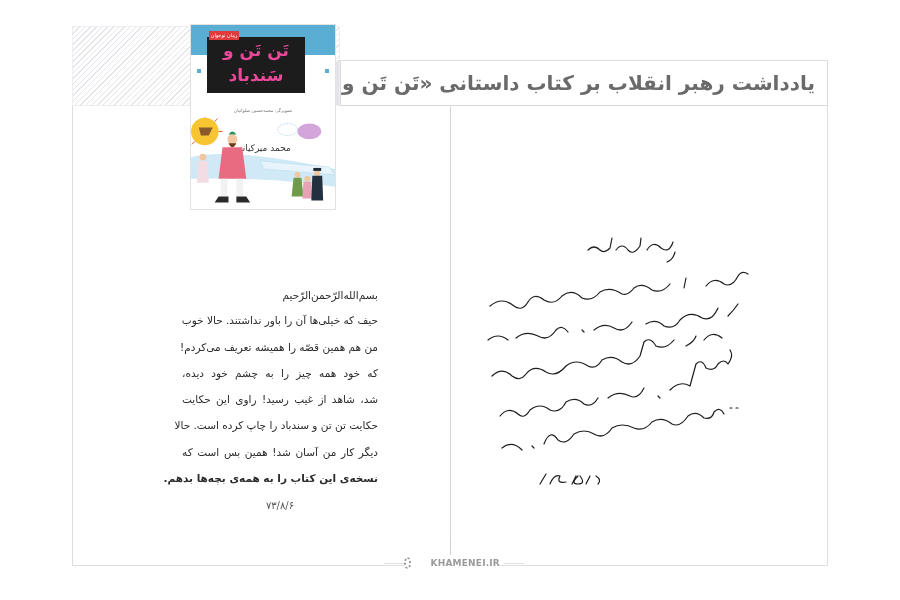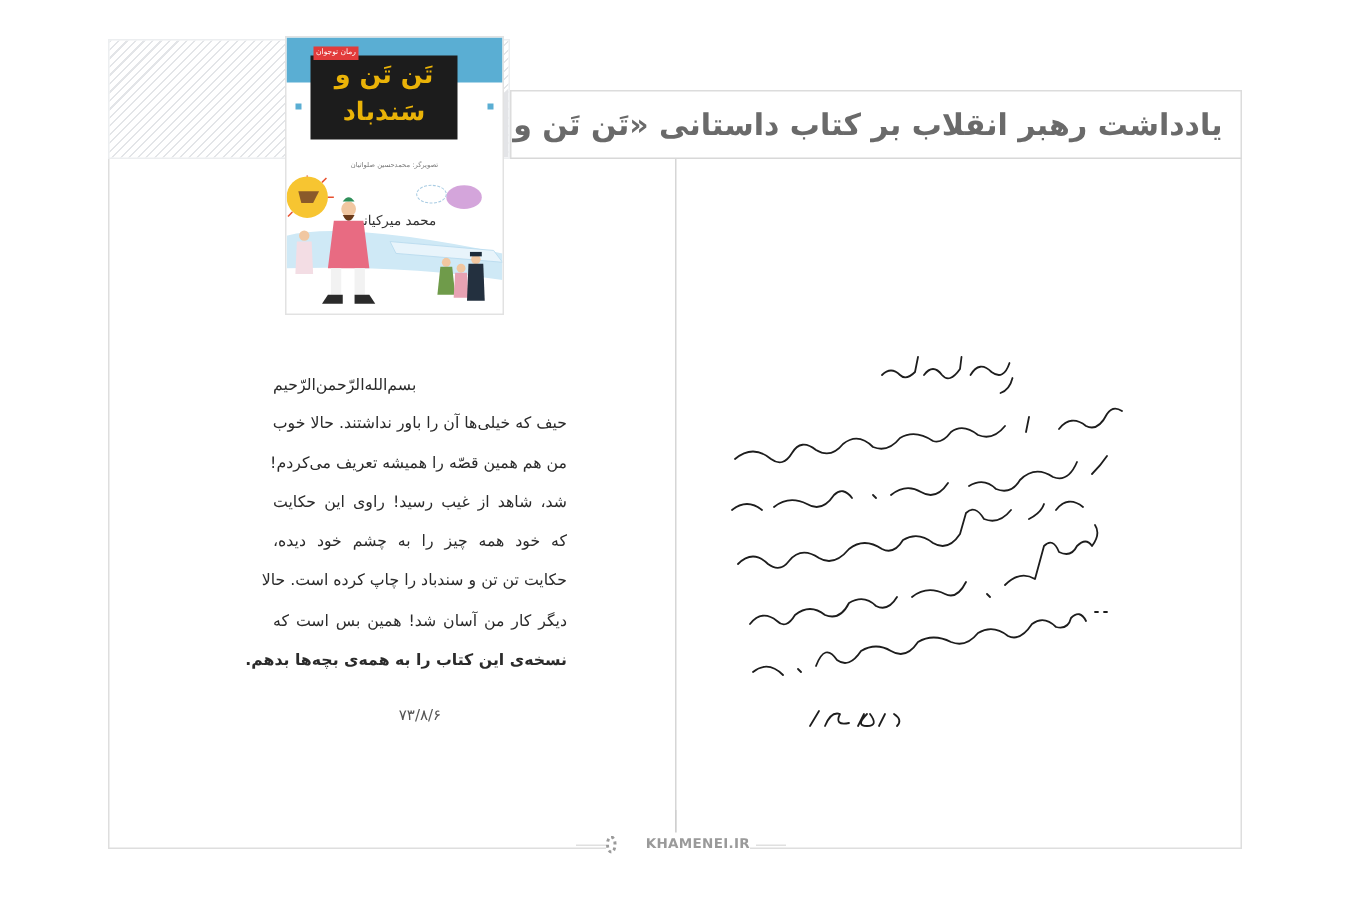--- a/index.html
+++ b/index.html
@@ -45,36 +45,36 @@
     position:absolute; left:190px; top:24px; width:146px; height:186px;
     background:#ffffff; border:1px solid #e2e2e2; box-sizing:border-box; overflow:hidden;
   }
   .book .top-band { position:absolute; left:0; top:0; width:100%; height:30px; background:#5aaed3; }
   .book .badge {
     position:absolute; left:18px; top:6px; width:30px; height:9px; background:#e23b3b;
     color:#fff; font-size:5px; text-align:center; line-height:9px; direction:rtl;
   }
   .book .title-box {
     position:absolute; left:16px; top:12px; width:98px; height:56px; background:#1c1c1c;
-    color:#eab308; direction:rtl; text-align:center; font-size:17px; line-height:25px; font-weight:bold;
+    color:#ec4899; direction:rtl; text-align:center; font-size:17px; line-height:25px; font-weight:bold;
     white-space:pre-line; padding-top:1px; box-sizing:border-box;
   }
   .book .dot { position:absolute; width:4px; height:4px; background:#5aaed3; }
   .book .author { position:absolute; left:0; width:100%; top:72px; text-align:center; direction:rtl; font-size:9px; color:#333;margin-top:46px; }
   .book .illustrator { position:absolute; left:0; width:100%; top:83px; text-align:center; direction:rtl; font-size:4.5px; color:#777; }
   .book .art { position:absolute; left:0; top:92px; width:100%; height:94px; }
 
   .typed {
     position:absolute; left:182px; top:244px; width:196px; direction:rtl; text-align:justify;
     color:#2b2b2b; font-size:10.5px; line-height:26.3px;
   }
-  .typed .basmala { text-align:left; font-size:10.5px; margin-bottom:-1px; }
+  .typed .basmala { text-align:right; font-size:10.5px; margin-bottom:-1px;margin-top:38px; }
   .typed .line { text-align:justify; text-align-last:justify; white-space:nowrap; }
   .typed .line.center { text-align:center; text-align-last:center;font-weight:bold; }
-  .typed .date { text-align:right; text-align-last:center; color:#555; font-size:10px; margin-top:12px; }
+  .typed .date { text-align:right; text-align-last:center; color:#555; font-size:10px; margin-top:2px; }
 
   .handwriting {
     position:absolute; left:480px; top:236px; width:340px; height:260px;
   }
   .hw-label { position:absolute; opacity:0; font-size:1px; }
 
   .footer-line { position:absolute; top:563px; height:1px; background:#e0e0e0; }
   .footer-vline { position:absolute; left:450px; top:540px; width:1px; height:18px; background:#cfcfcf; }
   .logo {
     position:absolute; left:404px; top:555px; width:96px; height:16px; display:flex; align-items:center; gap:19px;
@@ -139,22 +139,22 @@
     <circle cx="128" cy="56" r="3.2" fill="#f1c7a1"></circle>
     <rect x="124" y="51" width="8" height="3" fill="#1d2b3a"></rect>
     <path d="M123 59 L133 59 L134 84 L122 84 Z" fill="#23303f"></path>
   </svg>
 </div>
 
 <div class="typed">
   <div class="basmala">بسم‌الله‌الرّحمن‌الرّحیم</div>
   <div class="line">حیف که خیلی‌ها آن را باور نداشتند. حالا خوب</div>
   <div class="line">من هم همین قصّه را همیشه تعریف می‌کردم!</div>
+  <div class="line">که خود همه چیز را به چشم خود دیده،</div>
   <div class="line">شد، شاهد از غیب رسید! راوی این حکایت</div>
-  <div class="line">که خود همه چیز را به چشم خود دیده،</div>
   <div class="line">حکایت تن تن و سندباد را چاپ کرده است. حالا</div>
   <div class="line">دیگر کار من آسان شد! همین بس است که</div>
   <div class="line center">نسخه‌ی این کتاب را به همه‌ی بچه‌ها بدهم.</div>
   <div class="date">۷۳/۸/۶</div>
 </div>
 
 <div class="handwriting">
   <span class="hw-label">handwritten manuscript of the same note</span>
   <svg width="340" height="260" viewBox="0 0 340 260">
     <g fill="none" stroke="#1d1d1d" stroke-width="1.2" stroke-linecap="round" stroke-linejoin="round">

